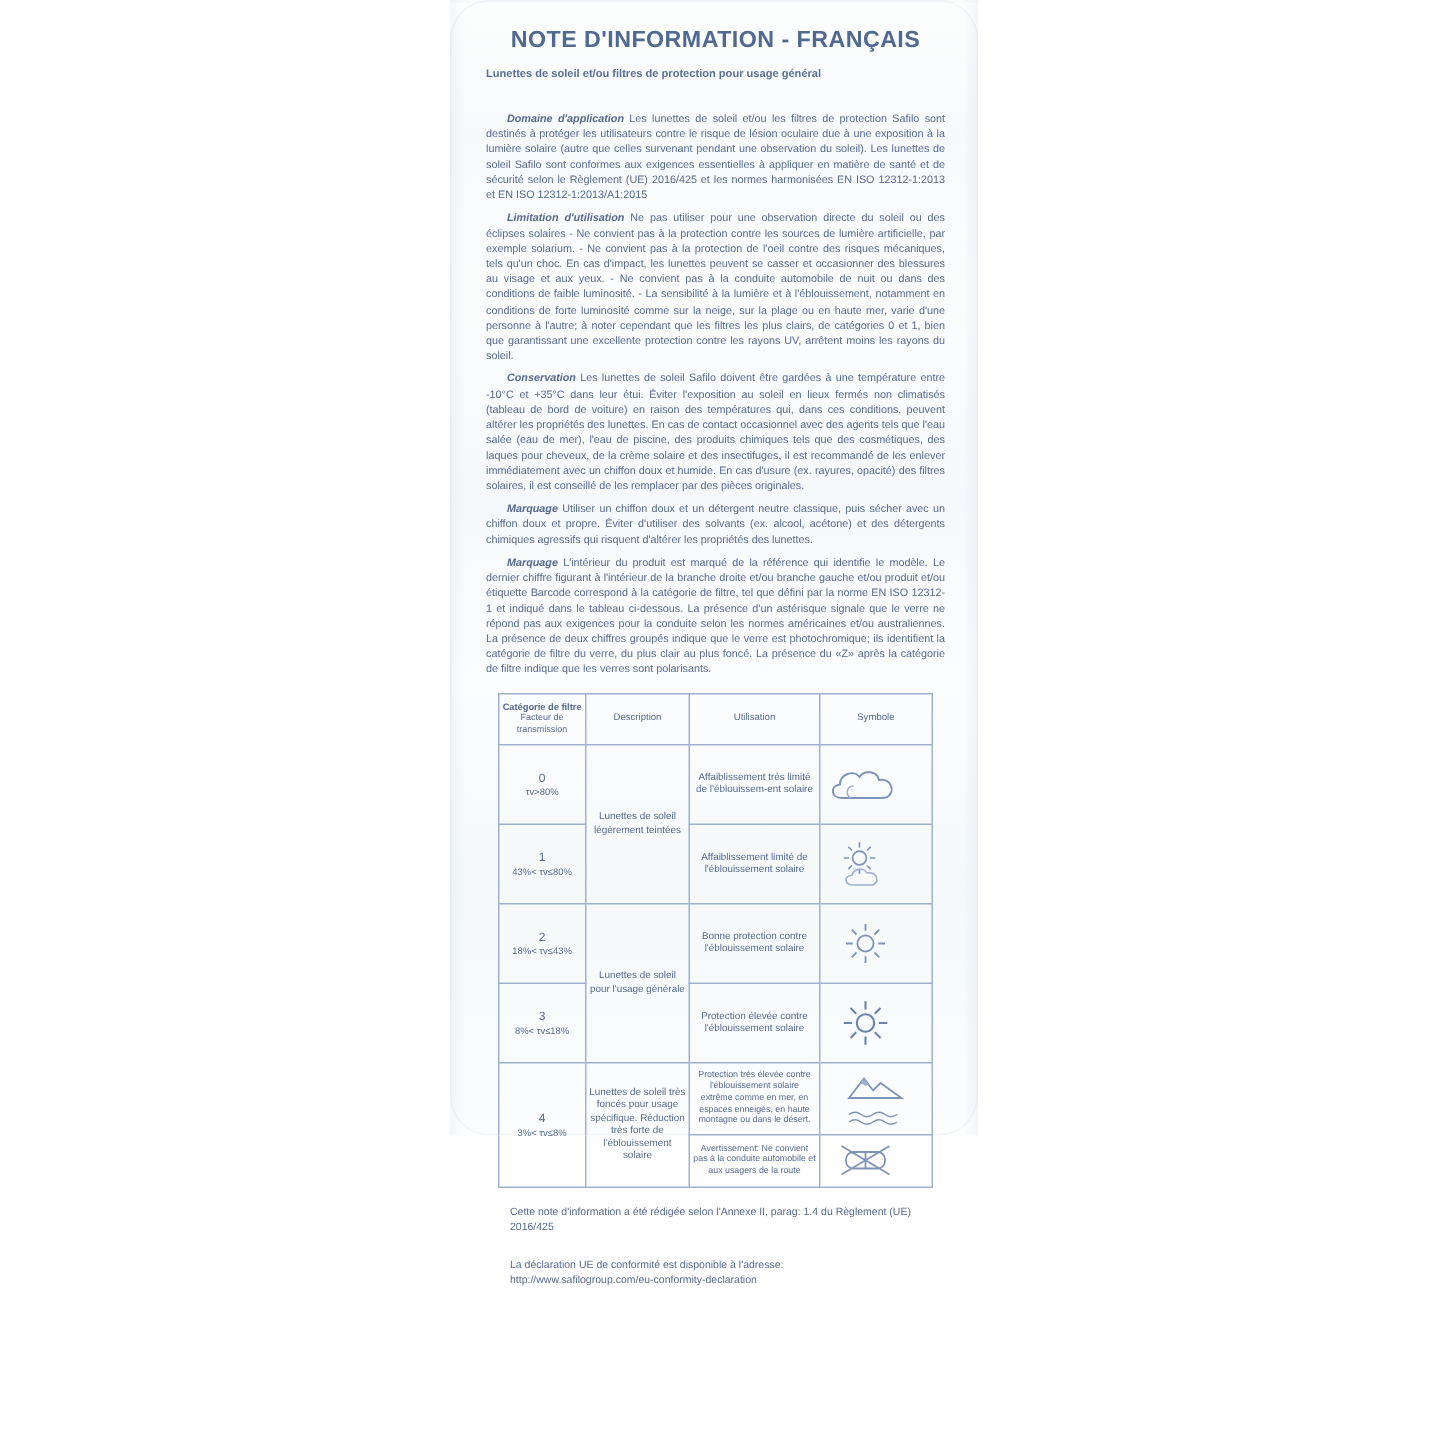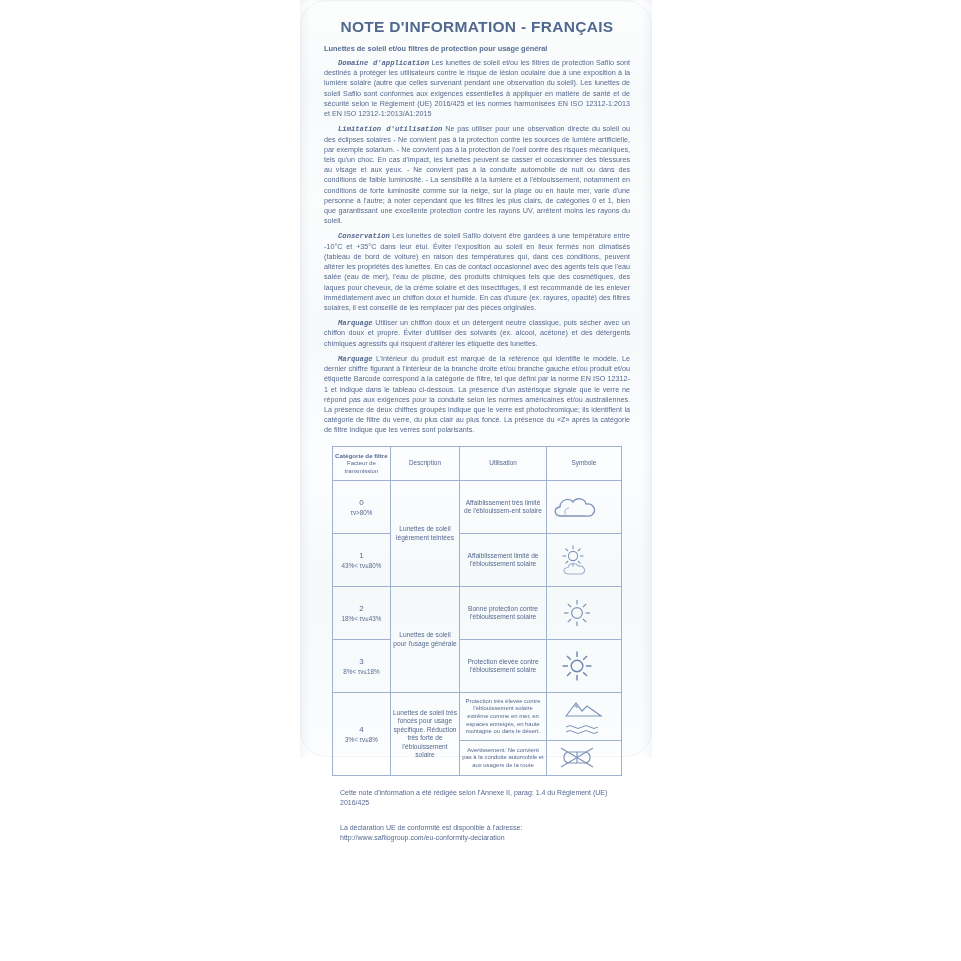--- a/index.html
+++ b/index.html
@@ -56,38 +56,37 @@
     font-weight: bold;
     text-align: center;
     color: #51688f;
     margin: 8px 0 8px 0;
   }
 
   .subtitle {
     font-size: 7.4px;
     font-weight: bold;
     color: #5a6f96;
-    margin-bottom: 4px;
+    margin-bottom: 20px;
     line-height: 1.35;
   }
 
   p.para {
     font-size: 7.2px;
     line-height: 1.42;
     color: #55699010;
     color: #56698f;
     text-align: justify;
     margin: 0 0 5px 0;
     text-indent: 14px;
   }
 
   p.para .lead {
     font-weight: bold;
     font-style: italic;
-    font-family: Liberation Mono, monospace;
   }
 
   
   .tbl-wrap {
     margin: 10px 8px 0 8px;
   }
   table.filter-table {
     width: 100%;
     border-collapse: collapse;
     font-size: 6.6px;
@@ -145,21 +144,21 @@
       <h1 class="doc-title">NOTE D'INFORMATION  - FRANÇAIS</h1>
 
       <div class="subtitle">Lunettes de soleil et/ou filtres de protection pour usage général</div>
 
       <p class="para"><span class="lead">Domaine d'application</span> <span>Les lunettes de soleil et/ou les filtres de protection Safilo sont destinés à protéger les utilisateurs contre le risque de lésion oculaire due à une exposition à la lumière solaire (autre que celles survenant pendant une observation du soleil). Les lunettes de soleil Safilo sont conformes aux exigences essentielles à appliquer en matière de santé et de sécurité selon le Règlement (UE) 2016/425 et les normes harmonisées EN ISO 12312-1:2013 et EN ISO 12312-1:2013/A1:2015</span></p>
 
       <p class="para"><span class="lead">Limitation d'utilisation</span> <span>Ne pas utiliser pour une observation directe du soleil ou des éclipses solaires - Ne convient pas à la protection contre les sources de lumière artificielle, par exemple solarium. -  Ne convient pas à la protection de l'oeil contre des risques mécaniques, tels qu'un choc. En cas d'impact, les lunettes peuvent se casser et occasionner des blessures au visage et aux yeux. - Ne convient pas à la conduite automobile de nuit ou dans des conditions de faible luminosité. - La sensibilité à la lumière et à l'éblouissement, notamment en conditions de forte luminosité comme sur la neige, sur la plage ou en haute mer, varie d'une personne à l'autre; à noter cependant que les filtres les plus clairs, de catégories 0 et 1, bien que garantissant une excellente protection contre les rayons UV, arrêtent moins les rayons du soleil.</span></p>
 
       <p class="para"><span class="lead">Conservation</span> <span>Les lunettes de soleil Safilo doivent être gardées à une température entre -10°C et +35°C dans leur étui. Éviter l'exposition au soleil en lieux fermés non climatisés (tableau de bord de voiture) en raison des températures qui, dans ces conditions, peuvent altérer les propriétés des lunettes. En cas de contact occasionnel avec des agents tels que l'eau salée (eau de mer), l'eau de piscine, des produits chimiques tels que des cosmétiques, des laques pour cheveux, de la crème solaire et des insectifuges, il est recommandé de les enlever immédiatement avec un chiffon doux et humide. En cas d'usure (ex. rayures, opacité) des filtres solaires, il est conseillé de les remplacer par des pièces originales.</span></p>
 
-      <p class="para"><span class="lead">Marquage</span> <span>Utiliser un chiffon doux et un détergent neutre classique, puis sécher avec un chiffon doux et propre. Éviter d'utiliser des solvants (ex. alcool, acétone) et des détergents chimiques agressifs qui risquent d'altérer les étiquette des lunettes.</span></p>
+      <p class="para"><span class="lead">Marquage</span> <span>Utiliser un chiffon doux et un détergent neutre classique, puis sécher avec un chiffon doux et propre. Éviter d'utiliser des solvants (ex. alcool, acétone) et des détergents chimiques agressifs qui risquent d'altérer les propriétés des lunettes.</span></p>
 
       <p class="para"><span class="lead">Marquage</span> <span>L'intérieur du produit est marqué de la référence qui identifie le modèle. Le dernier chiffre figurant à l'intérieur de la branche droite et/ou branche gauche et/ou produit et/ou étiquette Barcode correspond à la catégorie de filtre, tel que défini par la norme EN ISO 12312-1 et indiqué dans le tableau ci-dessous. La présence d'un astérisque signale que le verre ne répond pas aux exigences pour la conduite selon les normes américaines et/ou australiennes. La présence de deux chiffres groupés indique que le verre est photochromique; ils identifient la catégorie de filtre du verre, du plus clair au plus foncé. La présence du «Z» après la catégorie de filtre indique que les verres sont polarisants.</span></p>
 
       <div class="tbl-wrap">
         <table class="filter-table">
           <thead>
             <tr>
               <th class="col-cat">
                 <span style="display:block;font-weight:bold;font-size:6.2px">Catégorie de filtre</span>
                 <span style="display:block;font-size:6px">Facteur de transmission</span>

